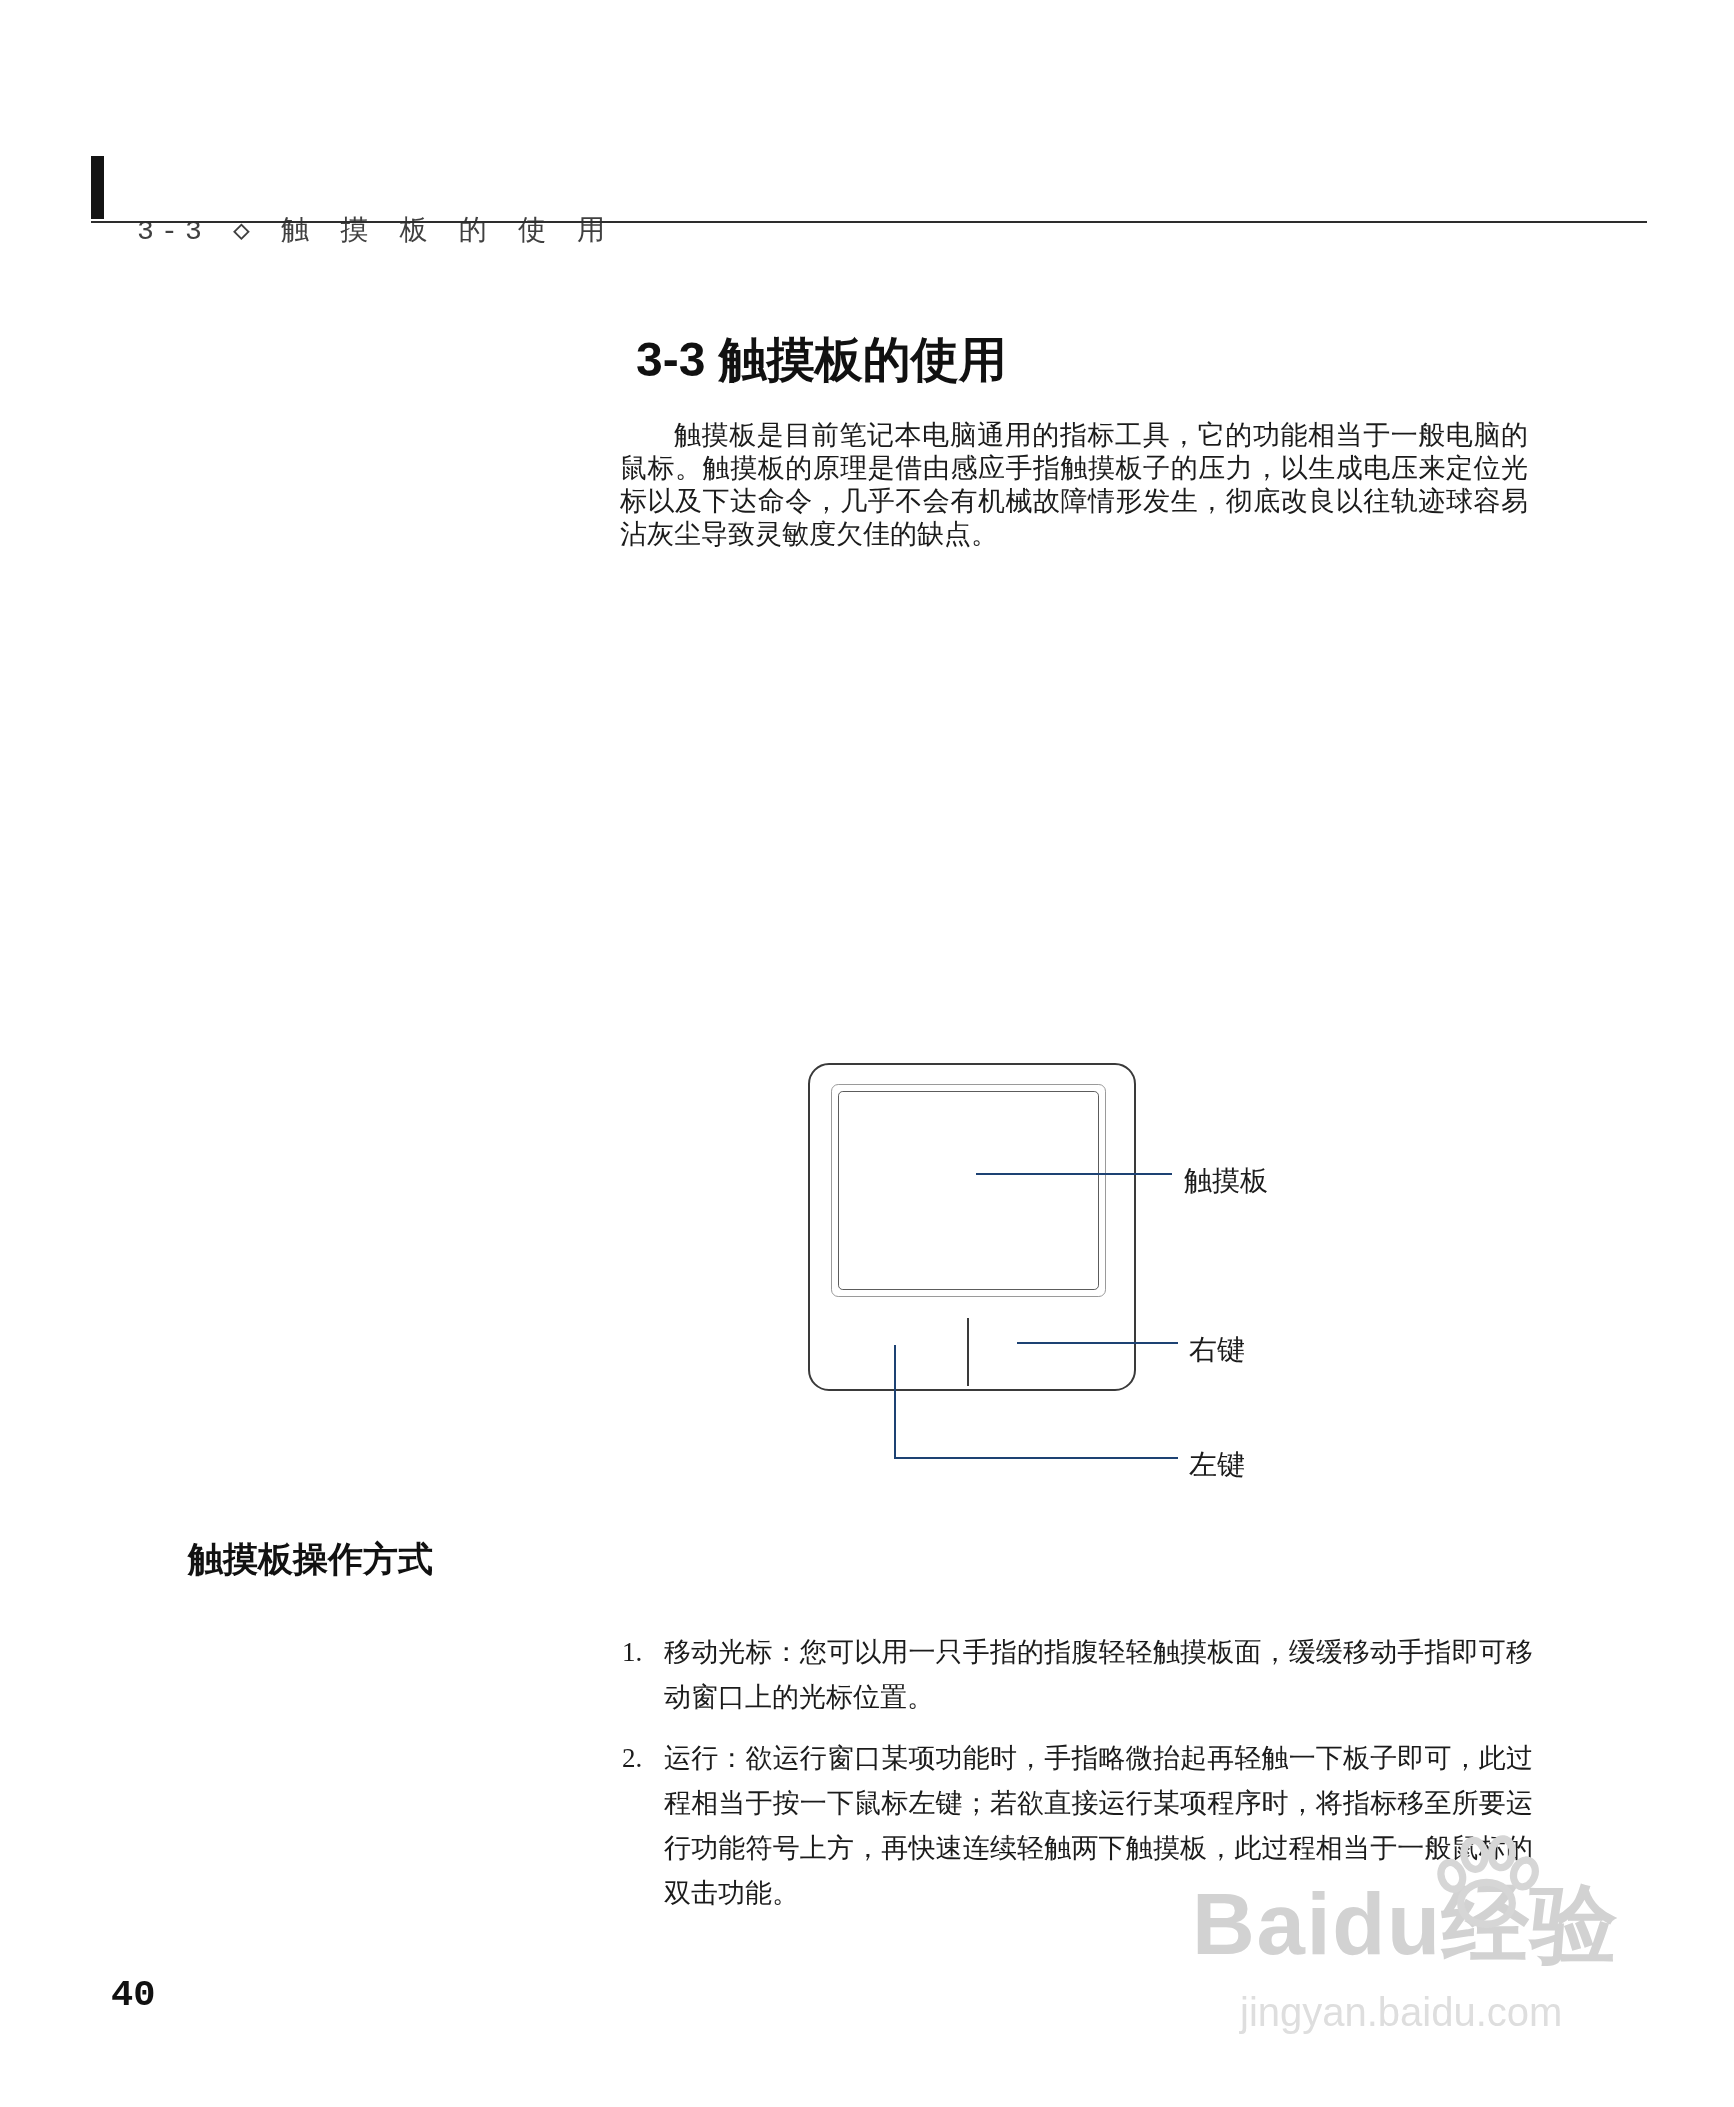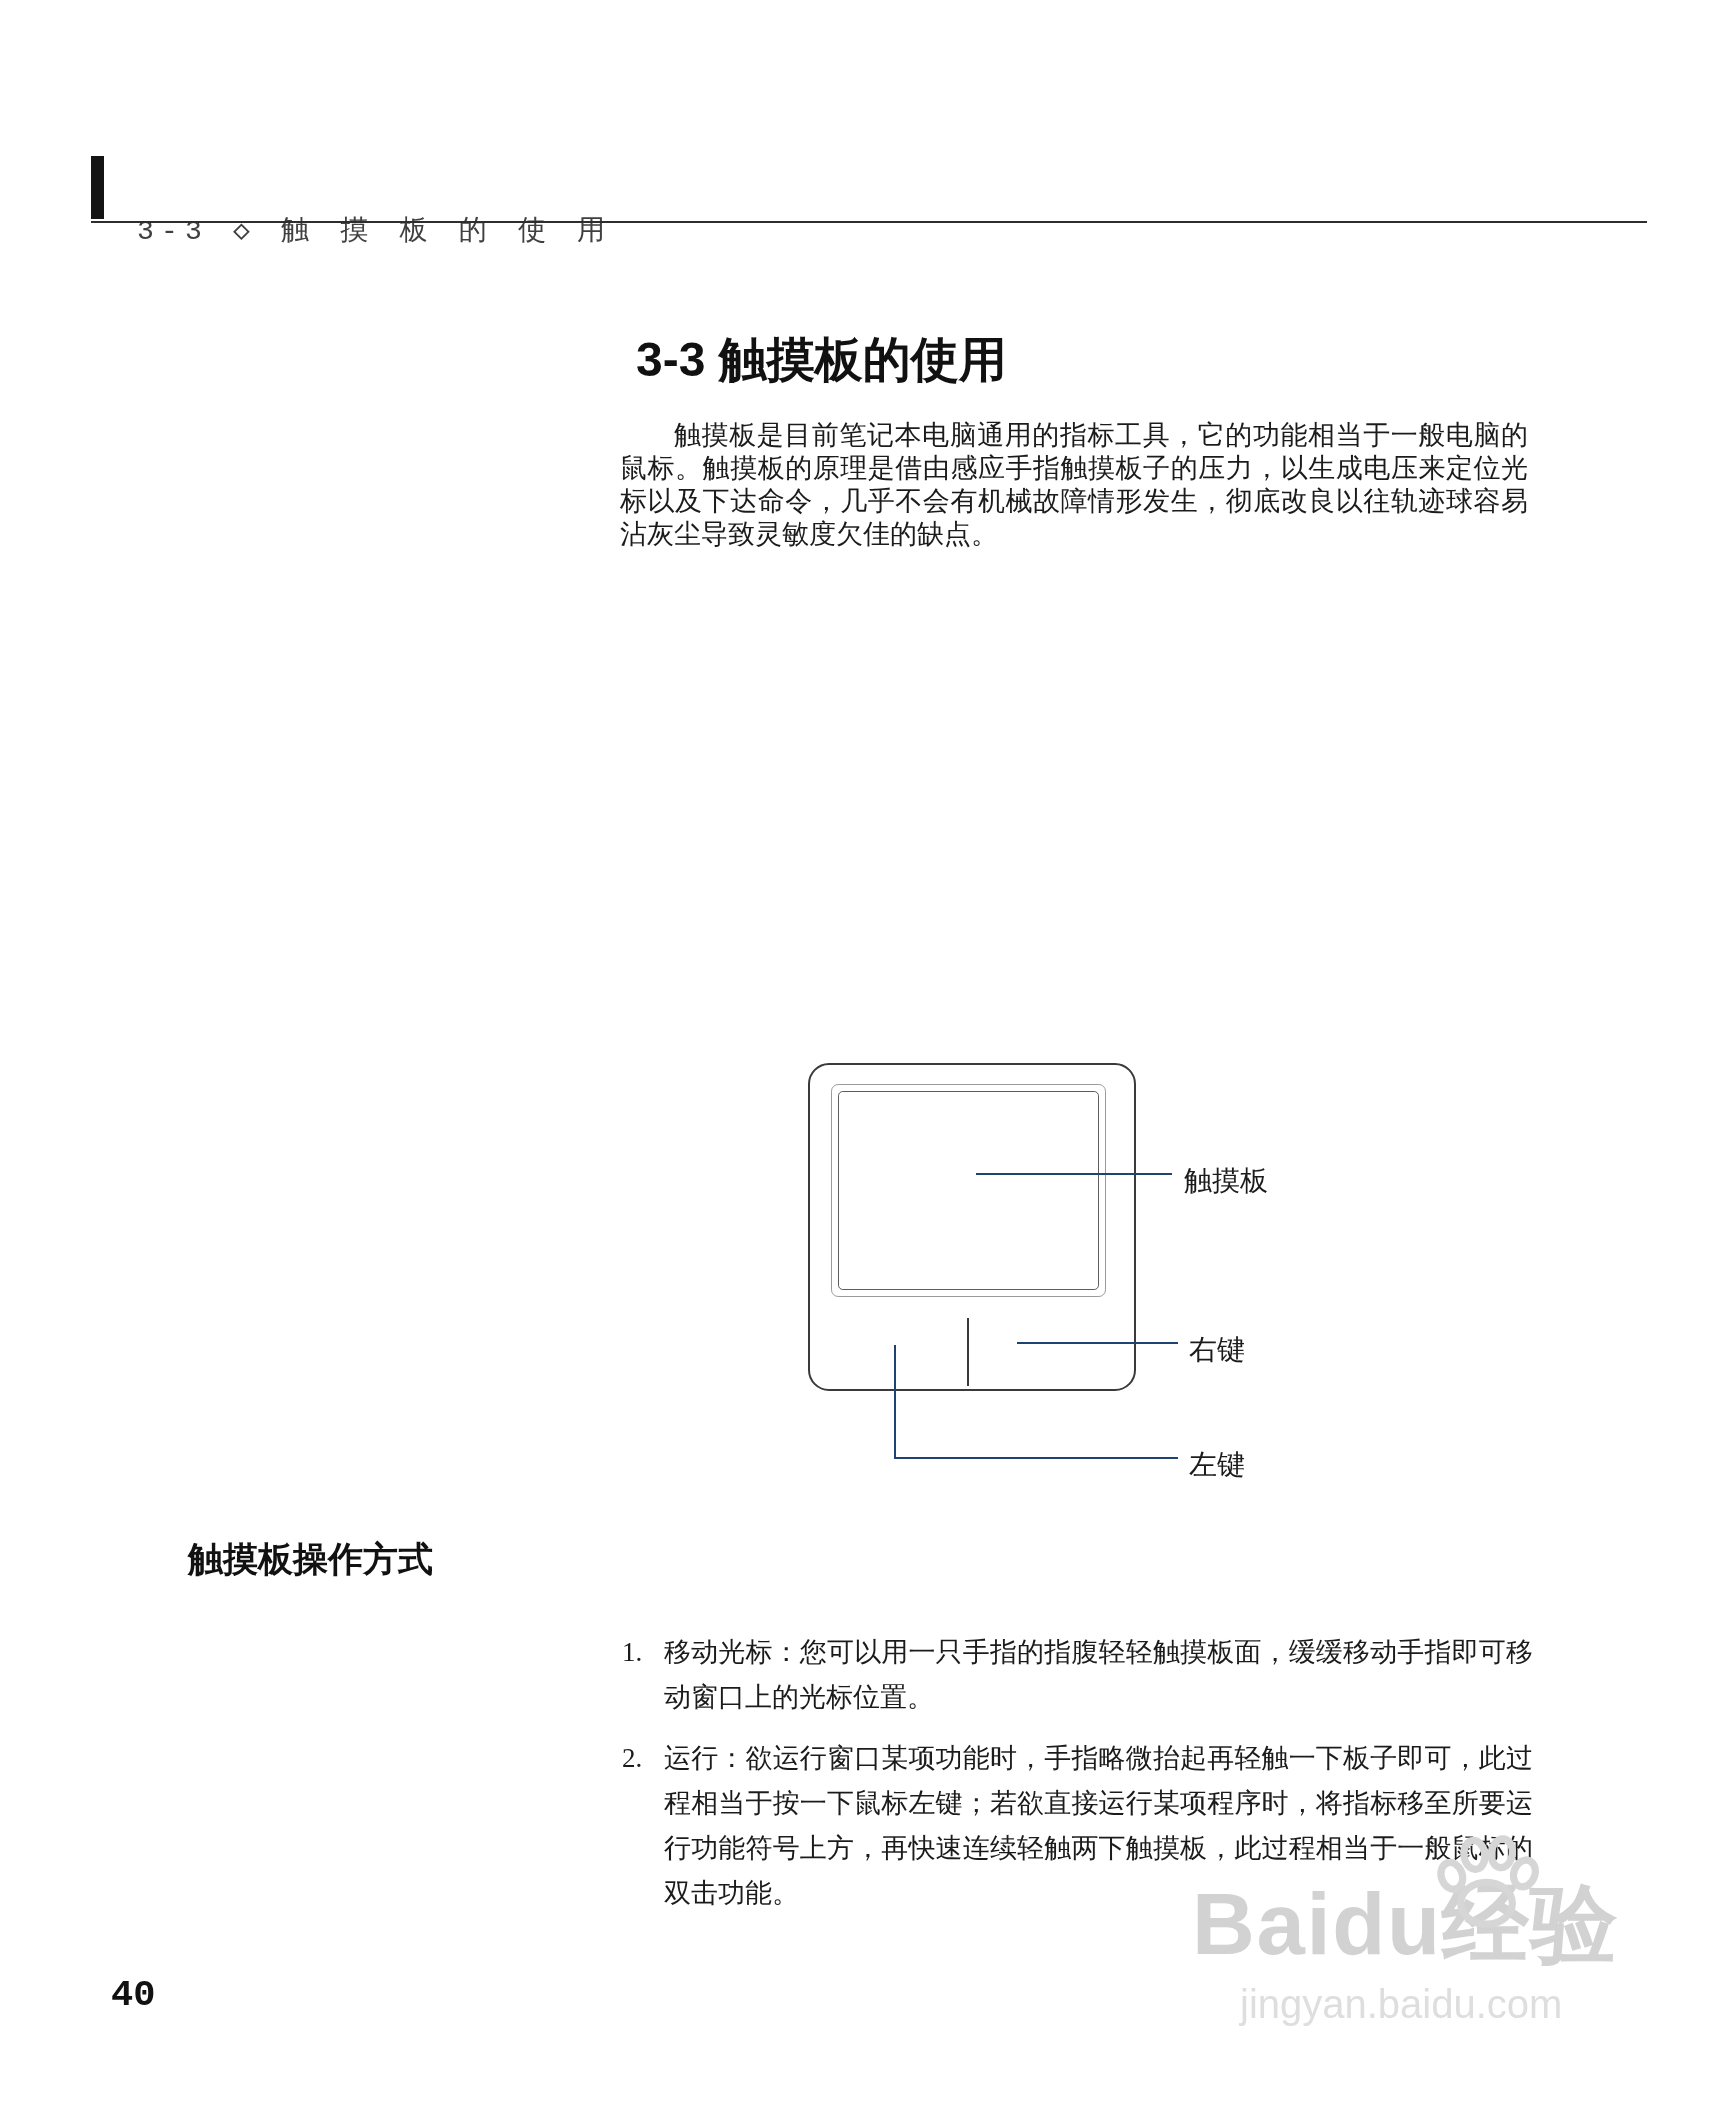--- a/index.html
+++ b/index.html
@@ -95,21 +95,21 @@
     position:absolute;left:1192px;top:1876px;width:531px;
     color:#d2d2d2;user-select:none;
   }
   .wm-brand{
     font-family:"Liberation Sans", sans-serif;
     font-weight:bold;font-size:87px;line-height:1.1;
     letter-spacing:1.6px;color:#d2d2d2;white-space:nowrap;
   }
   .wm-url{
     font-family:"Liberation Sans", sans-serif;
-    font-size:40px;color:#dedede;margin-top:10px;margin-left:48px;
+    font-size:40px;color:#dedede;margin-top:18px;margin-left:48px;
   }
   .wm-paw{
     position:absolute;left:234px;top:-47px;width:121px;height:105px;
   }
 </style>
 </head>
 <body>
 
 <div class="page">
 

